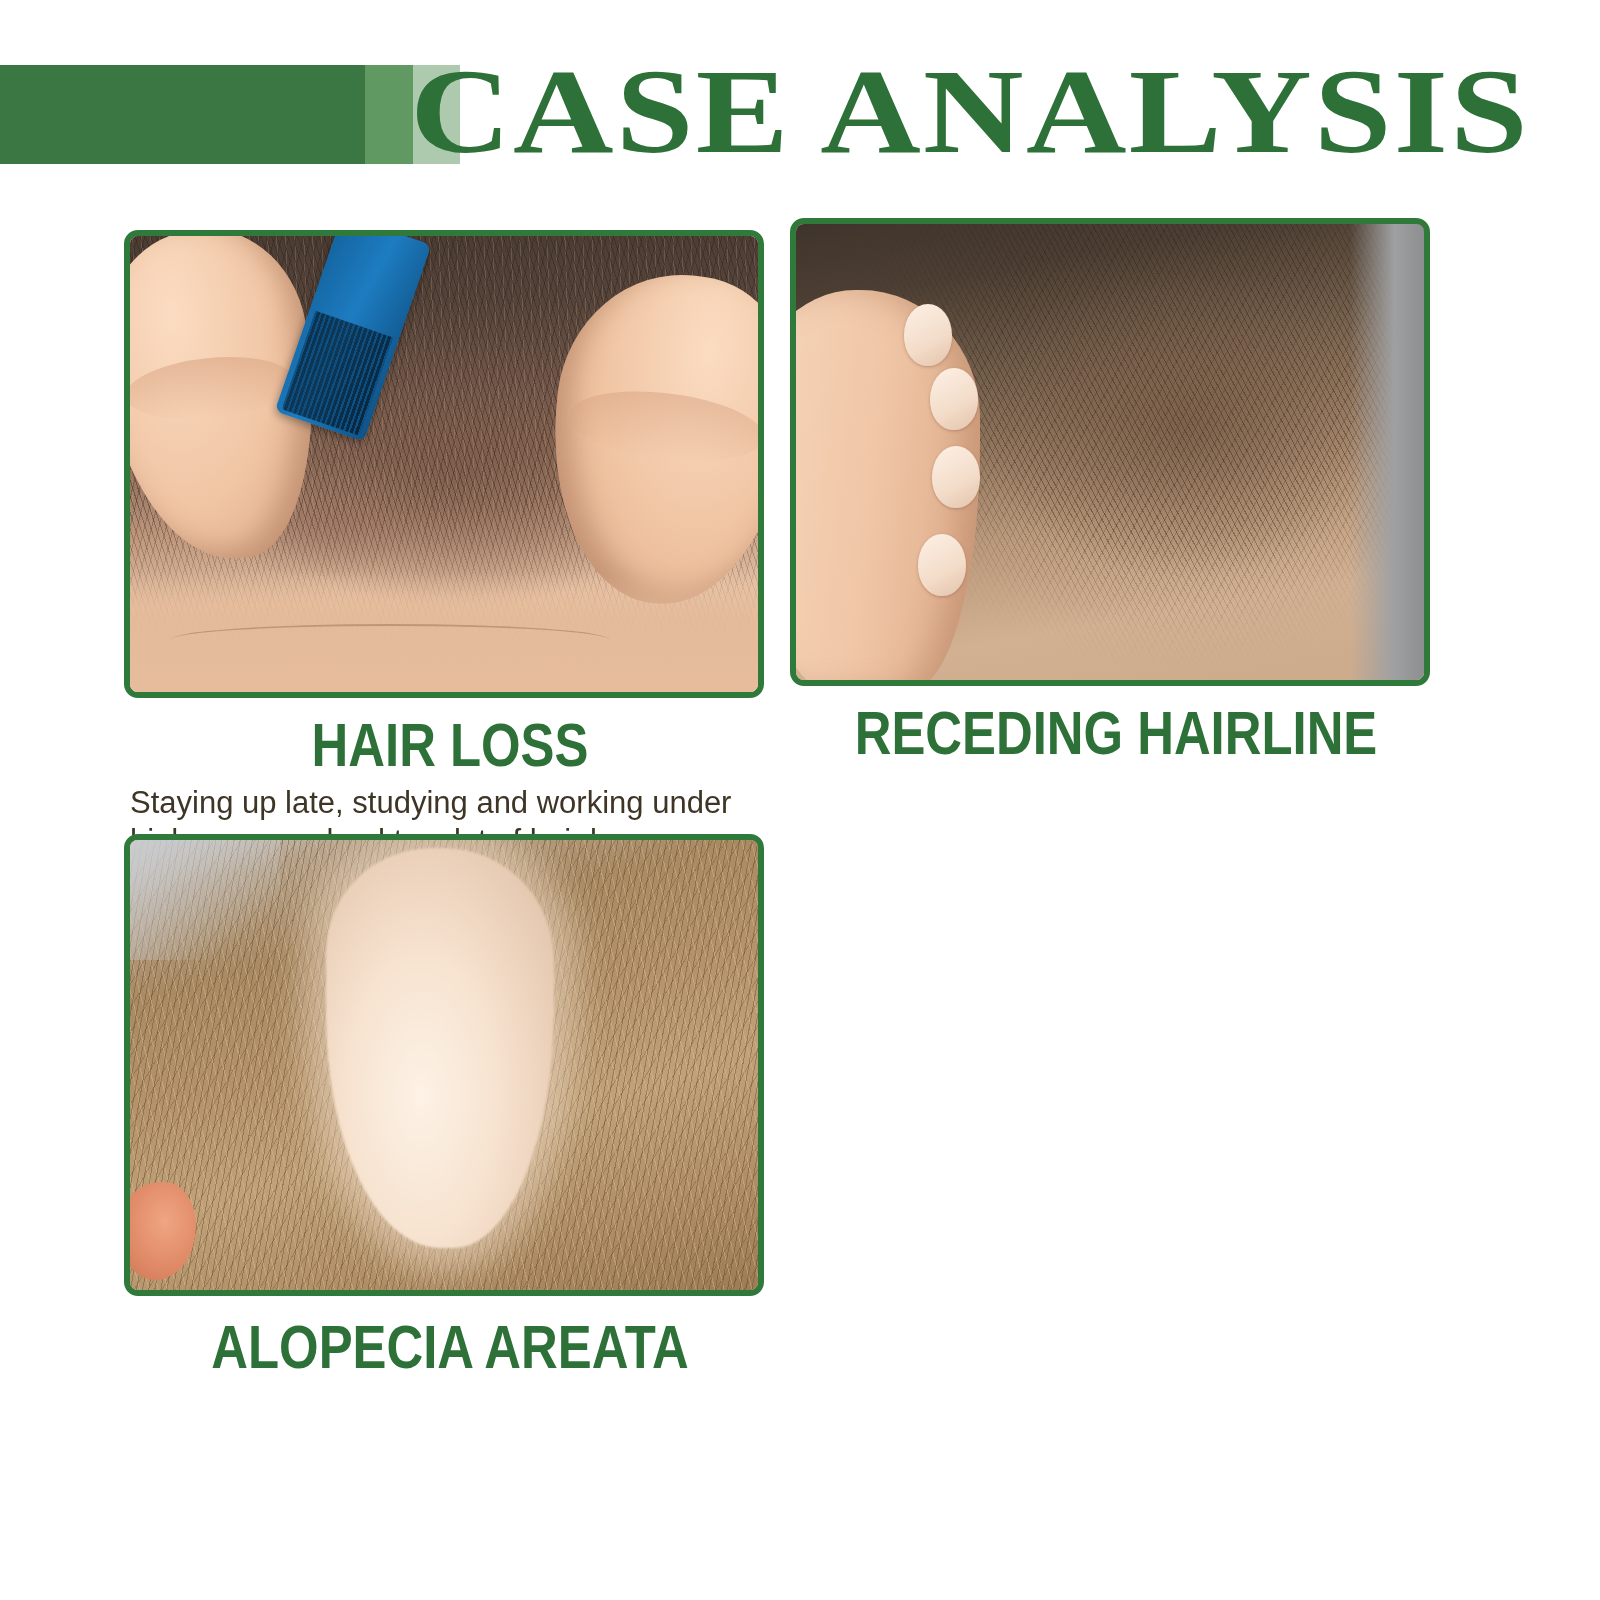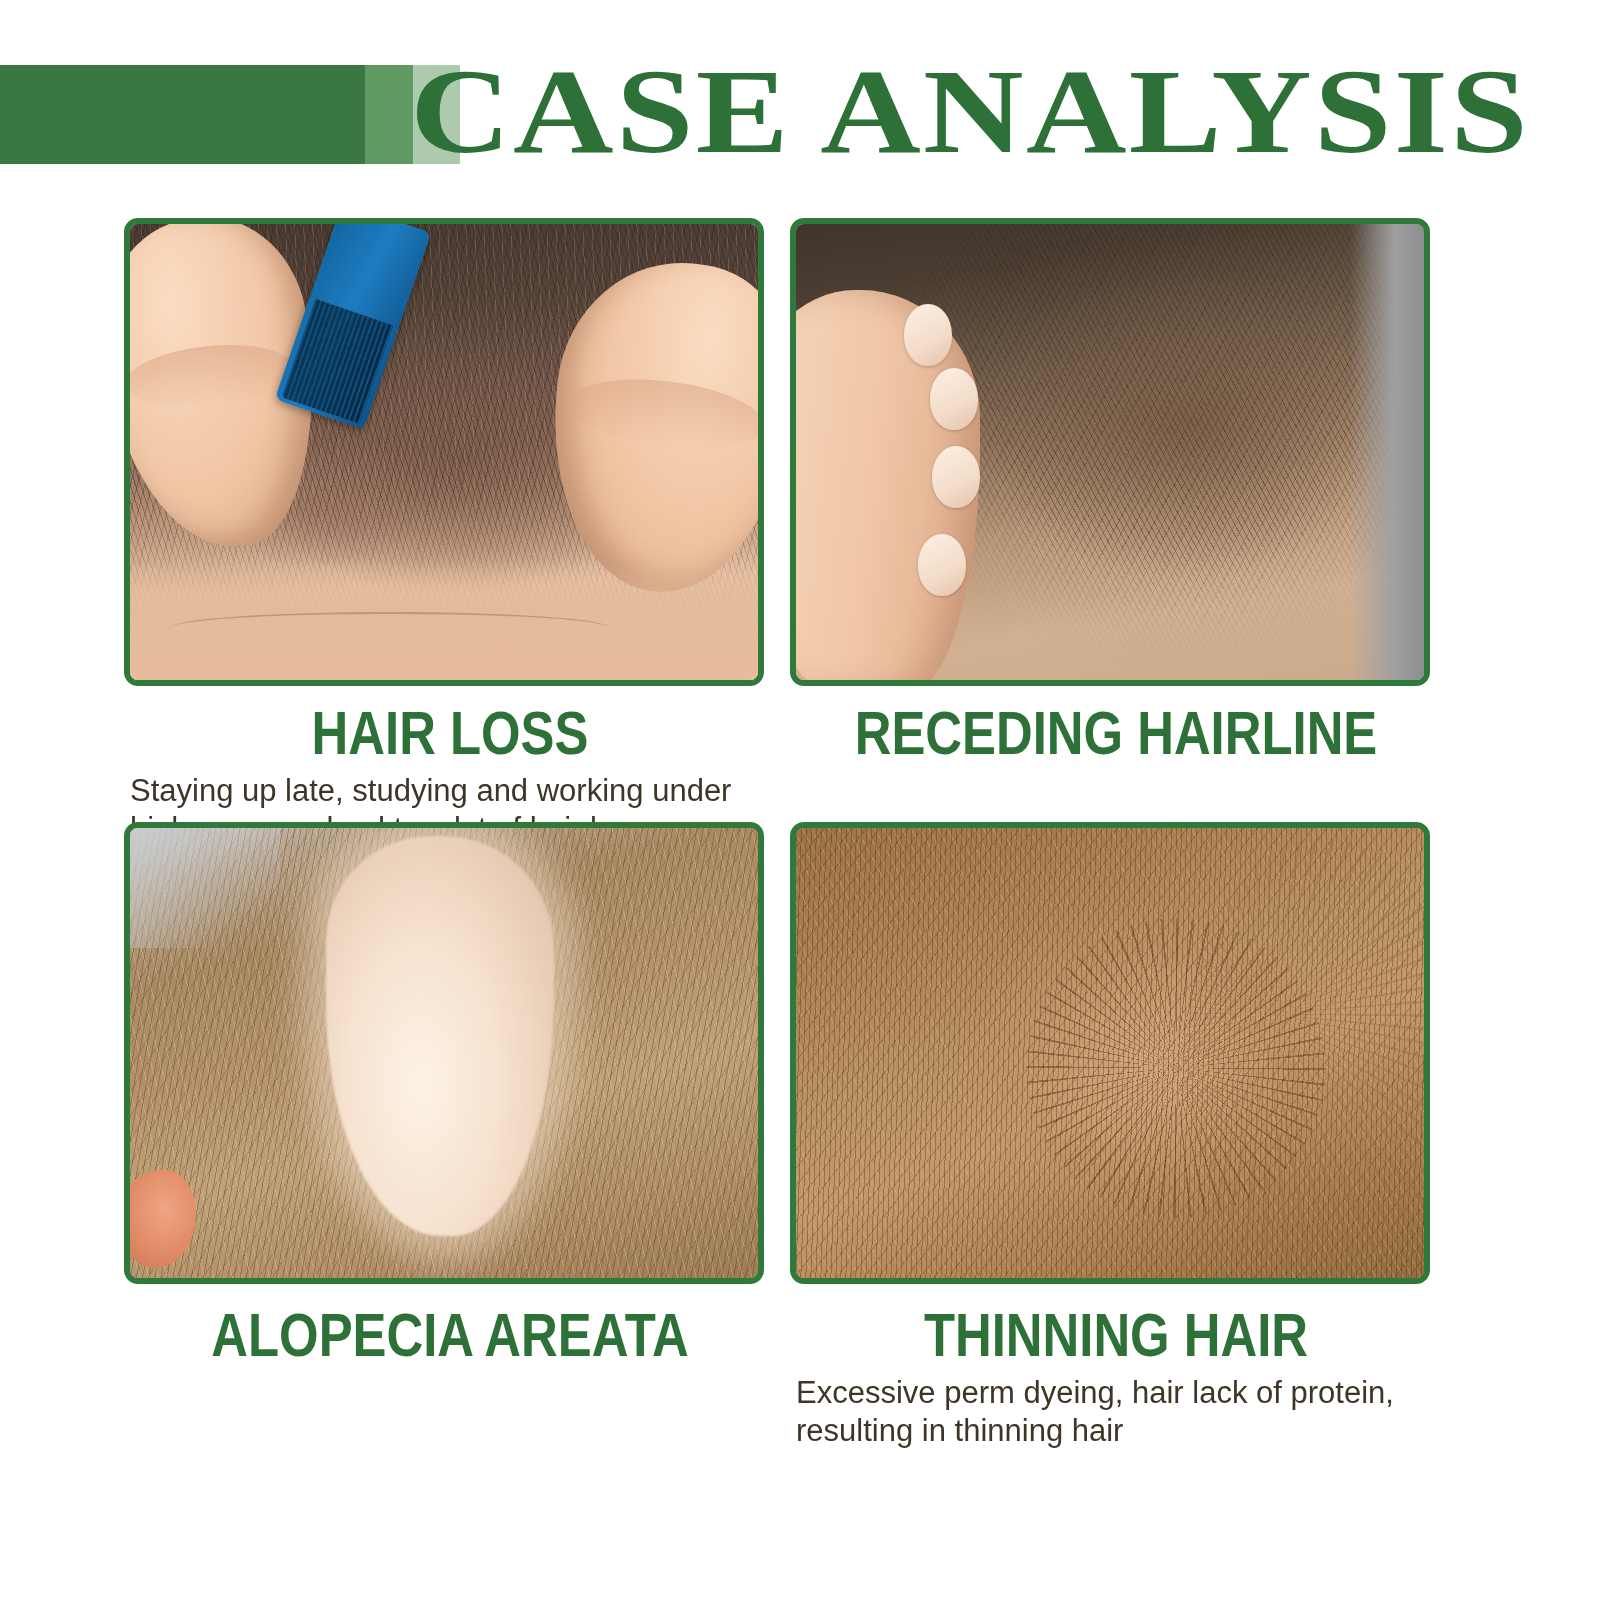--- a/index.html
+++ b/index.html
@@ -57,21 +57,21 @@
     position: absolute;
     left: 0;
     top: 200px;
     width: 1600px;
     height: 1400px;
   }
   .card {
     position: absolute;
     width: 652px;
   }
-  .card.col-left  { left: 124px; }
+  .card.col-left  { left: 124px; margin-top: 12px; }
   .card.col-right { left: 790px; }
   .card.row-top    { top: 18px; }
   .card.row-bottom { top: 622px; }
 
   .photo-frame {
     width: 640px;
     height: 468px;
     border: 6px solid #2f7a3b;
     border-radius: 14px;
     overflow: hidden;
@@ -358,23 +358,14 @@
     <div class="photo-frame">
       <div class="photo photo-alopecia">
         <div class="sky-corner"></div>
         <div class="bald-patch"></div>
         <div class="ear"></div>
       </div>
     </div>
     <div class="card-heading">ALOPECIA AREATA</div>
   </div>
 
-  <div class="card col-right row-bottom">
-    <div class="photo-frame">
-      <div class="photo photo-thinning">
-        <div class="swirl"></div>
-      </div>
-    </div>
-    <div class="card-heading">THINNING HAIR</div>
-    <div class="card-desc">Excessive perm dyeing, hair lack of protein, resulting in thinning hair</div>
-  </div>
 
 </div>
 
 </body></html>

